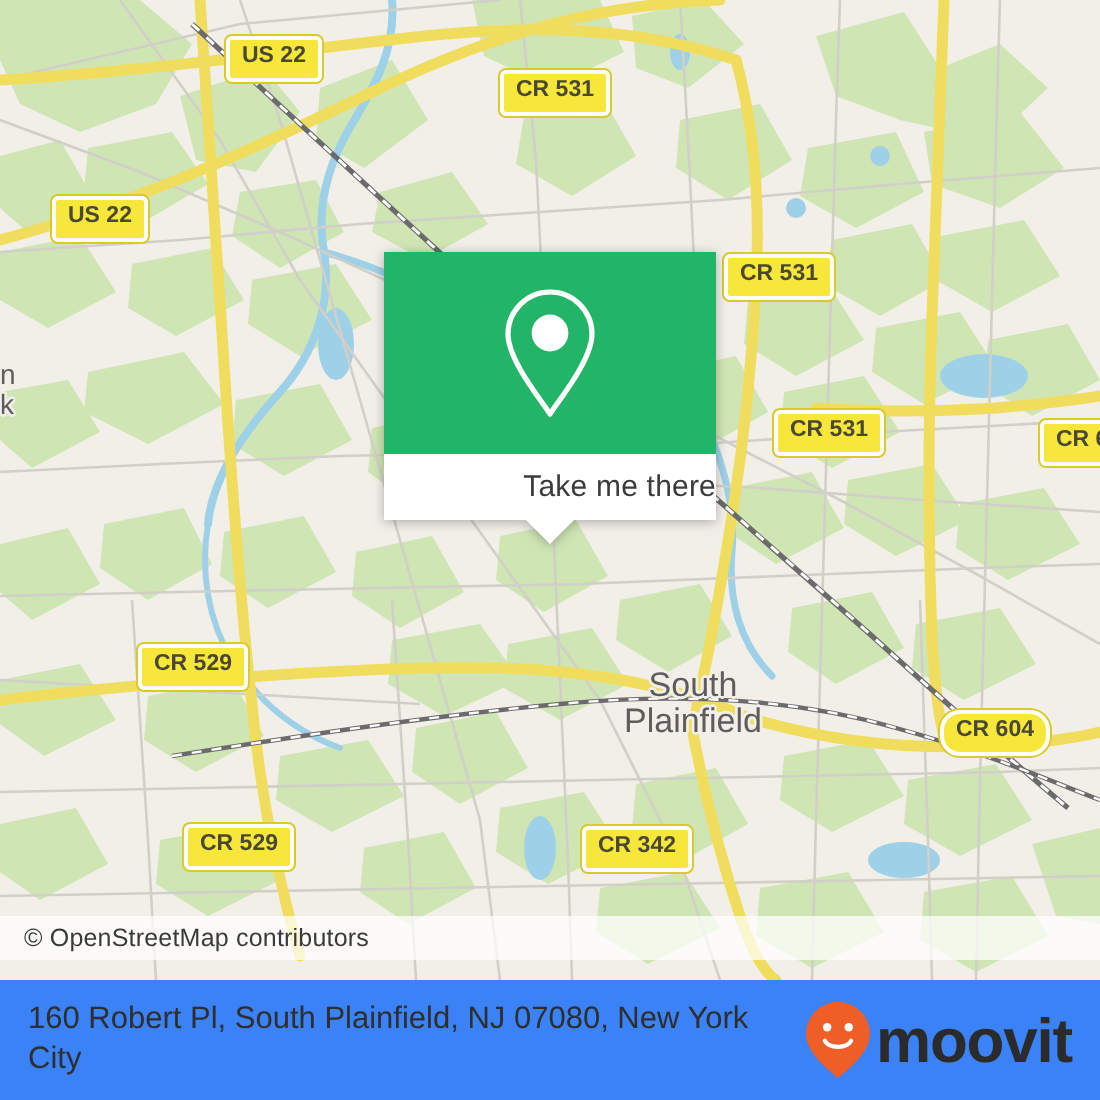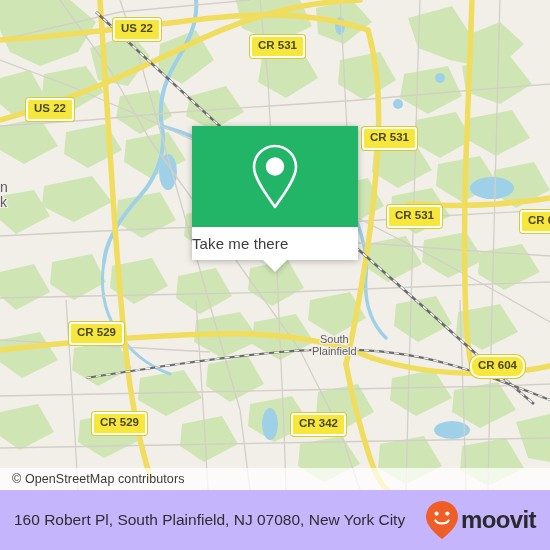--- a/index.html
+++ b/index.html
@@ -26,21 +26,21 @@
     height: 490px;
     overflow: hidden;
     background: #f0abfc;
   }
   #map svg { display: block; }
 
   
   #attribution {
     position: absolute;
     left: 0;
-    bottom: 0;
+    bottom: 10px;
     width: 550px;
     height: 22px;
     background: rgba(255,255,255,0.72);
     display: flex;
     align-items: center;
     z-index: 40;
   }
   #attribution span {
     font-size: 12.5px;
     color: #3a3a3a;
@@ -63,21 +63,21 @@
     padding: 3px 6px 4px 6px;
     white-space: nowrap;
     font-family: "Liberation Sans", sans-serif;
   }
 
   
   .place-label {
     position: absolute;
     z-index: 24;
     color: #5d5d5d;
-    font-size: 11px;
+    font-size: 17px;
     line-height: 1.05;
     text-align: center;
     white-space: pre-line;
     text-shadow:
       1.4px 0 #f2efe9, -1.4px 0 #f2efe9, 0 1.4px #f2efe9, 0 -1.4px #f2efe9,
       1px 1px #f2efe9, -1px -1px #f2efe9, 1px -1px #f2efe9, -1px 1px #f2efe9;
   }
   .place-label.small {
     font-size: 14px;
     text-align: left;
@@ -99,21 +99,21 @@
     display: flex;
     align-items: center;
     justify-content: center;
   }
   #callout-action {
     width: 166px;
     height: 33px;
     background: #ffffff;
     display: flex;
     align-items: center;
-    justify-content: flex-start;
+    justify-content: flex-end;
     cursor: pointer;
   }
   #callout-action-label {
     font-size: 15px;
     color: #3c3c3c;
     letter-spacing: 0.1px;
   }
   #callout-pointer {
     position: absolute;
     left: 50%;
@@ -126,41 +126,41 @@
     border-top: 12px solid #ffffff;
   }
 
   
   #footer {
     position: absolute;
     left: 0;
     top: 490px;
     width: 550px;
     height: 60px;
-    background: #c4b5fd;
+    background: #3b82f6;
     display: flex;
     align-items: center;
     padding: 0 14px;
     box-sizing: border-box;
   }
   #footer-address {
     flex: 1 1 auto;
     font-size: 15.5px;
     line-height: 1.32;
     color: #2e2e2e;
     padding-right: 8px;
   }
   #footer-logo {
     flex: 0 0 auto;
     display: flex;
     align-items: center;
     gap: 2px;
   }
   #moovit-wordmark {
-    font-size: 24px;
+    font-size: 31px;
     font-weight: bold;
     color: #2b2b2b;
     letter-spacing: -0.6px;
     line-height: 1;
   }
 </style>
 </head>
 <body>
 
 <div id="app">

